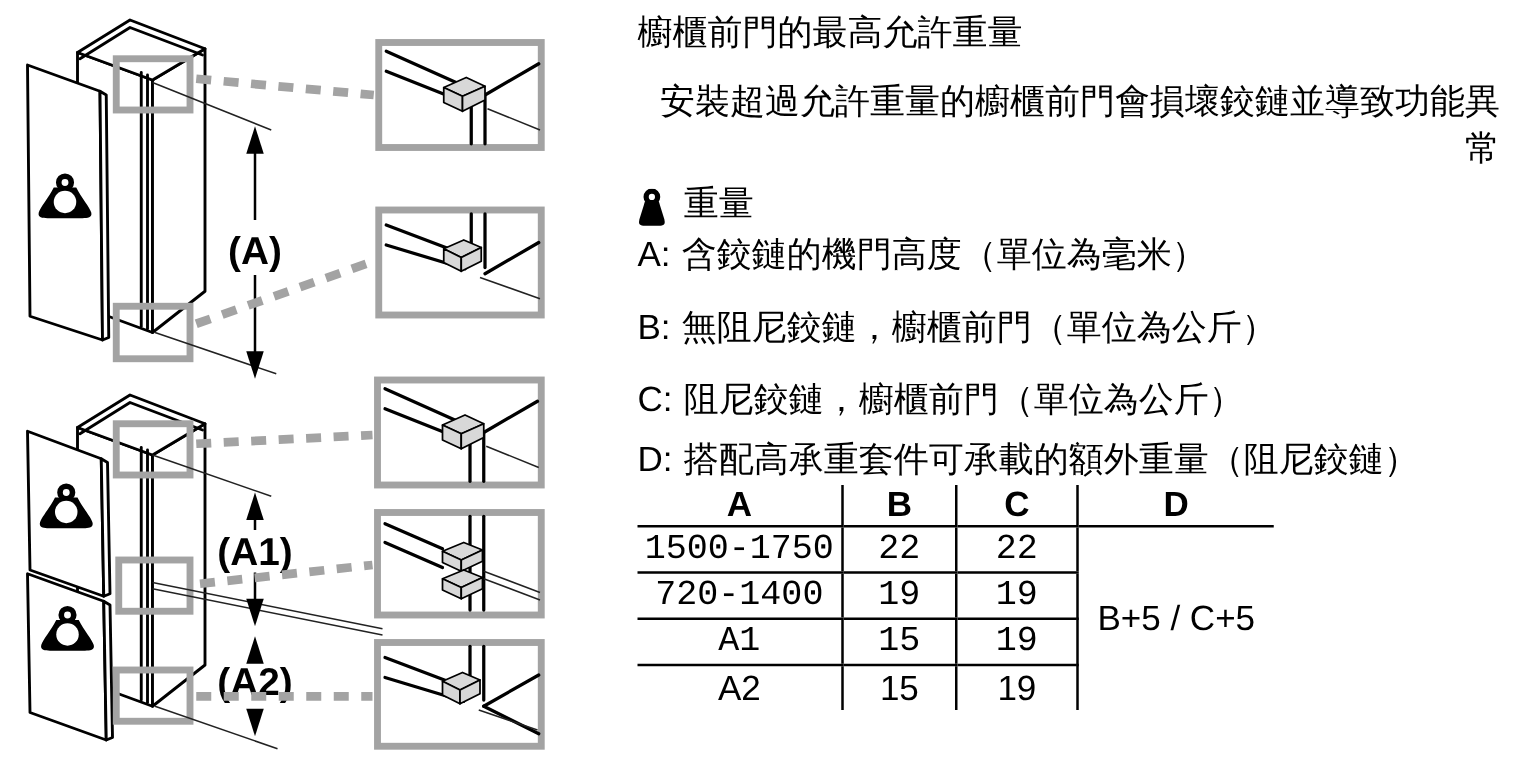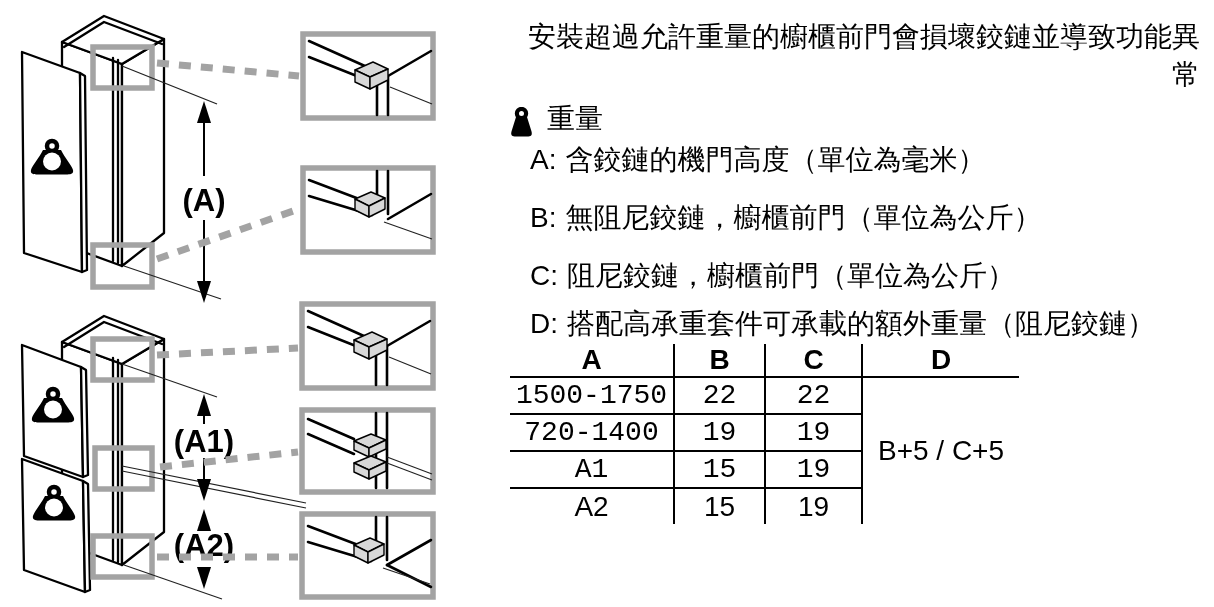--- a/index.html
+++ b/index.html
@@ -7,21 +7,21 @@
     width:1214px;height:607px;position:relative;overflow:hidden;
     background:#ffffff;color:#000;
     font-family:"Liberation Sans","DejaVu Sans",sans-serif;
   }
   .diagram-area{position:absolute;left:0;top:0;width:480px;height:607px;}
   .content{position:absolute;left:510px;top:0;width:700px;}
   .title{font-size:28px;line-height:36px;margin-top:8px;}
   .warning{font-size:28px;line-height:38px;margin-top:18px;width:690px;text-align:right;}
   .weight-heading{display:flex;align-items:flex-end;gap:14px;margin-top:12px;height:32px;font-size:28px;}
   .legend{margin-top:3px;}
-  .legend-item{font-size:28px;line-height:37px;width:640px;padding-left:36px;text-indent:-36px;margin-left:20px;}
+  .legend-item{font-size:28px;line-height:37px;width:640px;padding-left:36px;text-indent:-36px;}
   .legend-item.gap-b{margin-top:21px;}
   .legend-item.gap-c{margin-top:21px;}
   .legend-item.gap-d{margin-top:11px;}
   .legend-key{margin-right:9px;}
   .spec-table{border-collapse:collapse;margin-top:2px;font-size:28px;table-layout:fixed;}
   .spec-table th,.spec-table td{text-align:center;padding:0;font-weight:normal;}
   .spec-table th{height:30px;font-weight:bold;border-bottom:2px solid #000;}
   .spec-table td{height:35px;}
   .w-a{width:163px;}.w-b{width:89px;}.w-c{width:95px;}.w-d{width:156px;}
   .vline{border-left:2px solid #000;}
@@ -199,20 +199,21 @@
     <g>
       <path class="hinge" d="M354,545 L370,538 L384,544 L368,552 Z"></path>
       <path class="hinge" d="M354,545 L368,552 L368,563 L354,556 Z"></path>
       <path class="hinge" d="M368,552 L384,544 L384,555 L368,563 Z"></path>
     </g>
   </g>
 </svg>
 </div>
 
 <div class="content">
+  <div class="title">櫥櫃前門的最高允許重量</div>
   <div class="warning">安裝超過允許重量的櫥櫃前門會損壞鉸鏈並導致功能異常</div>
 
   <div class="weight-heading">
     <svg width="23" height="31" viewBox="0 0 23 31">
       <circle cx="11.5" cy="6.5" r="4.6" fill="none" stroke="#000" stroke-width="4.2"></circle>
       <path d="M6,10 L17,10 L21.5,24.5 C22.5,28.5 21,29.5 17,29.5 L6,29.5 C2,29.5 0.5,28.5 1.5,24.5 Z" fill="#000"></path>
     </svg>
     <span>重量</span>
   </div>
 

